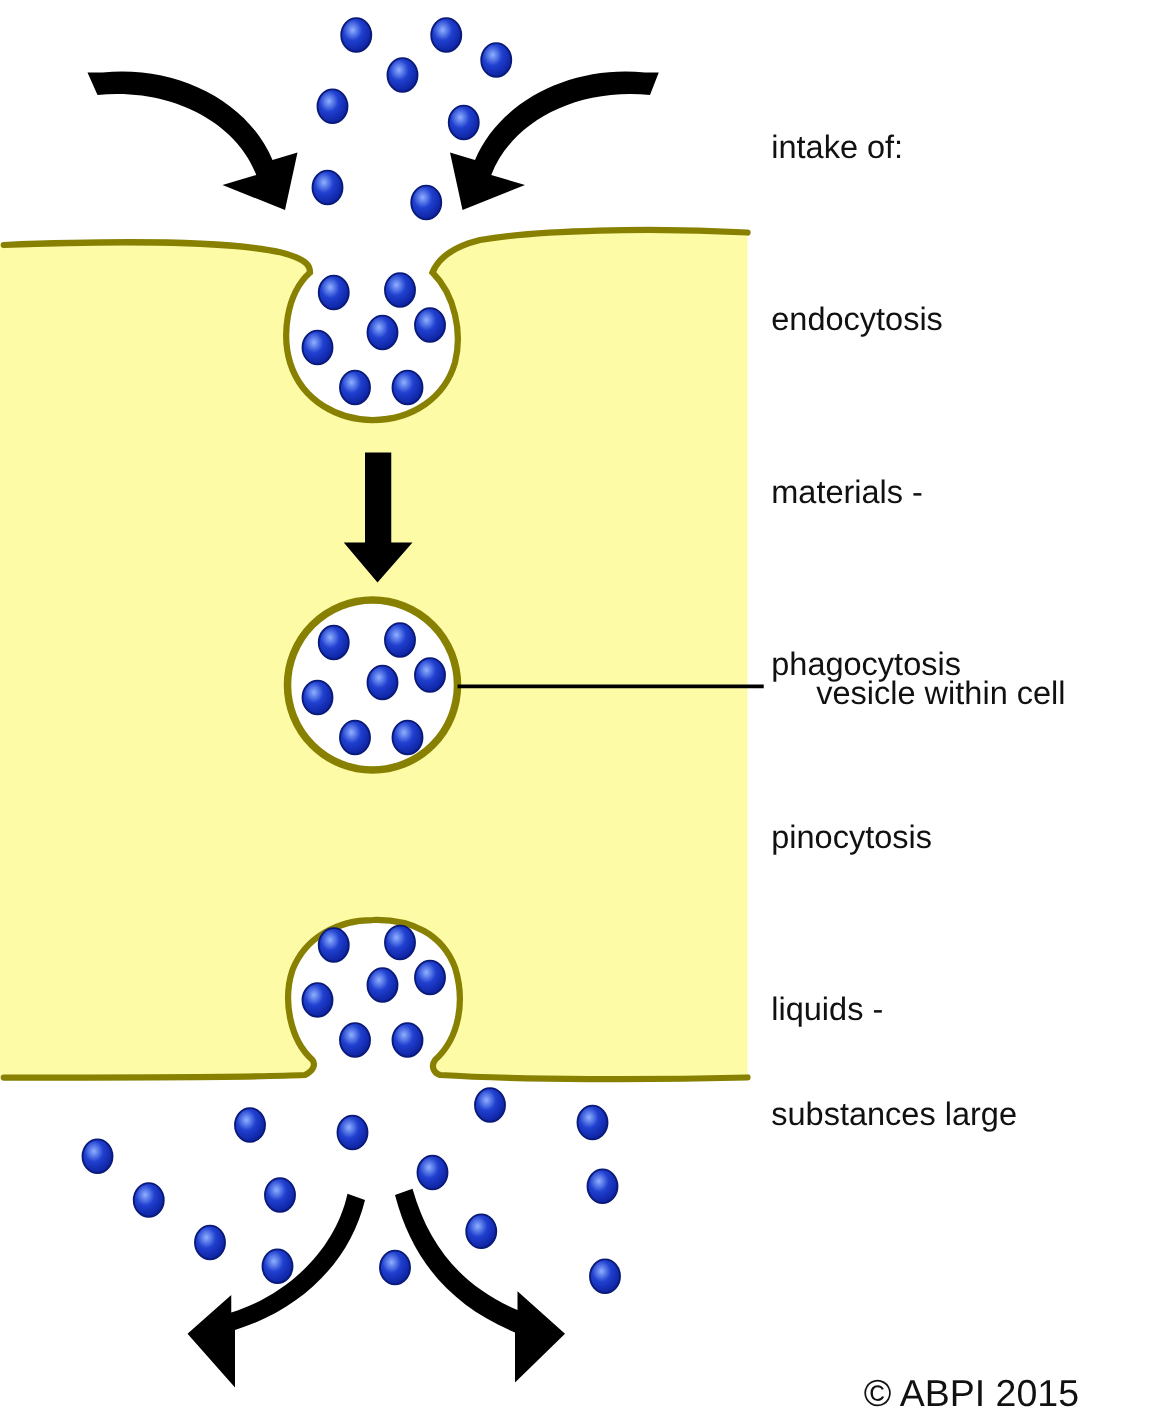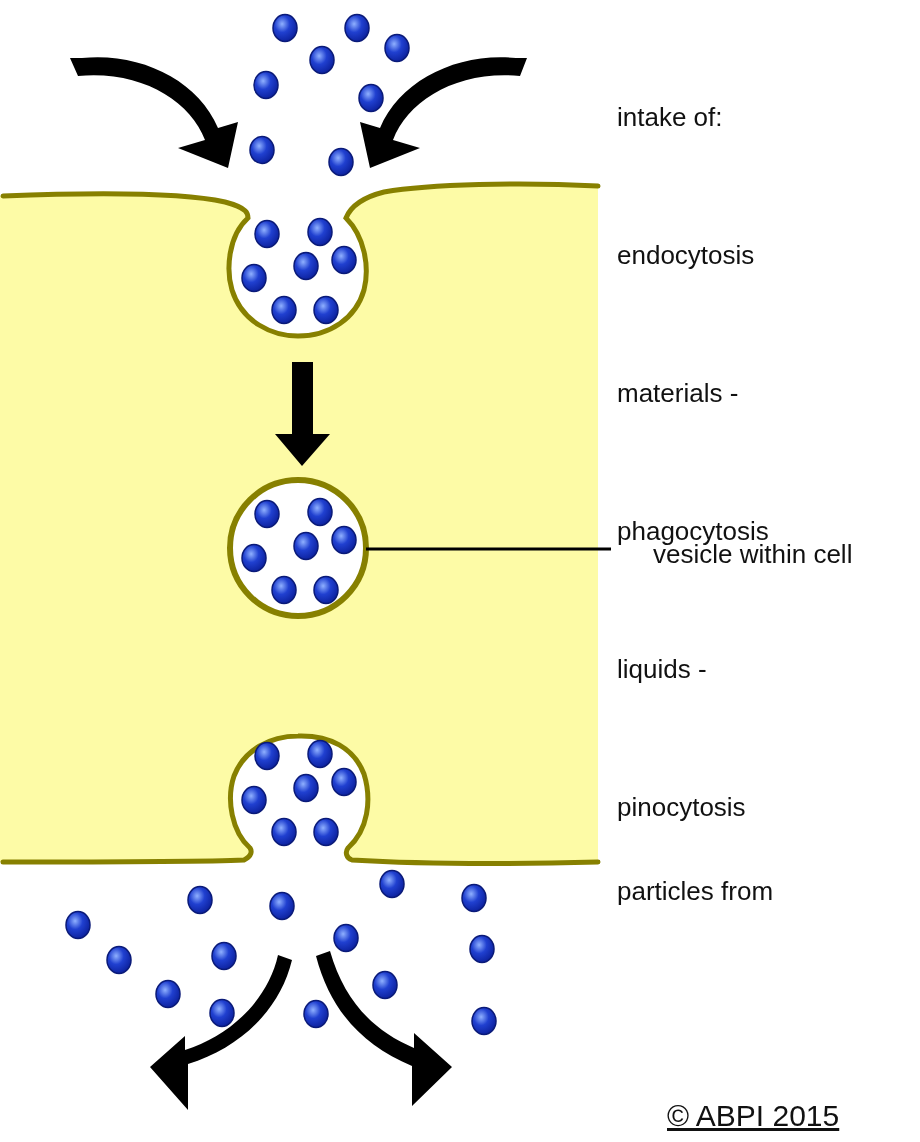--- a/index.html
+++ b/index.html
@@ -11,21 +11,21 @@
     font-size: 26px;
     line-height: 46px;
     color: #111111;
     white-space: pre;
     margin: 0;
   }
   .label div { height: 46px; }
   #intake-label { left: 617px; top: 2px; }
   #vesicle-label { left: 653px; top: 531px; }
   #release-label { left: 617px; top: 776px; }
-  #copyright { left: 667px; top: 1096px; font-size: 30px; line-height: 40px; text-decoration: underline; }
+  #copyright { left: 691px; top: 1096px; font-size: 30px; line-height: 40px; }
 </style>
 </head>
 <body>
 
 <svg id="diagram" width="920" height="1142" viewBox="0 0 920 1142" xmlns="http://www.w3.org/2000/svg">
   <defs>
     <radialGradient id="ballGrad" cx="0.38" cy="0.35" r="0.7">
       <stop offset="0" stop-color="#8fb0ff"></stop>
       <stop offset="0.45" stop-color="#2040d0"></stop>
       <stop offset="1" stop-color="#0b1f9a"></stop>
@@ -111,25 +111,25 @@
       <ellipse cx="316" cy="1014" rx="12" ry="13.5" fill="url(#ballGrad)" stroke="#0a1a78" stroke-width="1.5"></ellipse>
       <ellipse cx="484" cy="1021" rx="12" ry="13.5" fill="url(#ballGrad)" stroke="#0a1a78" stroke-width="1.5"></ellipse>
     </g>
 </svg>
 
 <div class="label" id="intake-label">
   <div>intake of:</div>
   <div>endocytosis</div>
   <div>materials -</div>
   <div>phagocytosis</div>
+  <div>pinocytosis</div>
   <div>liquids -</div>
-  <div>pinocytosis</div>
 </div>
 
 <div class="label" id="vesicle-label">vesicle within cell</div>
 
 <div class="label" id="release-label">
-  <div>particles from</div>
+  <div>substances large</div>
   
   
 </div>
 
 <div class="label" id="copyright">© ABPI 2015</div>
 
 </body></html>

